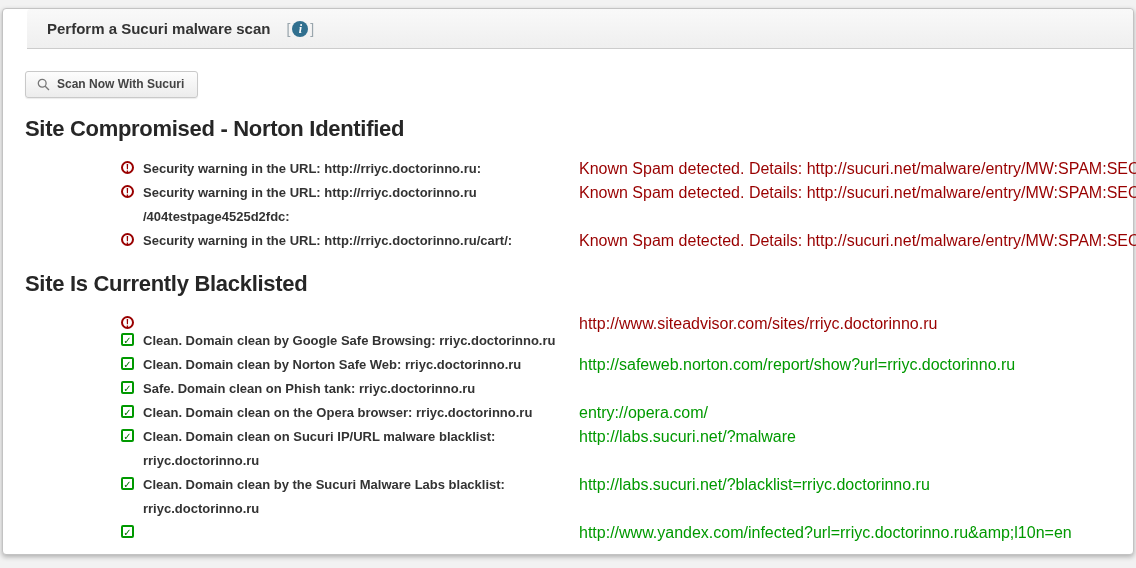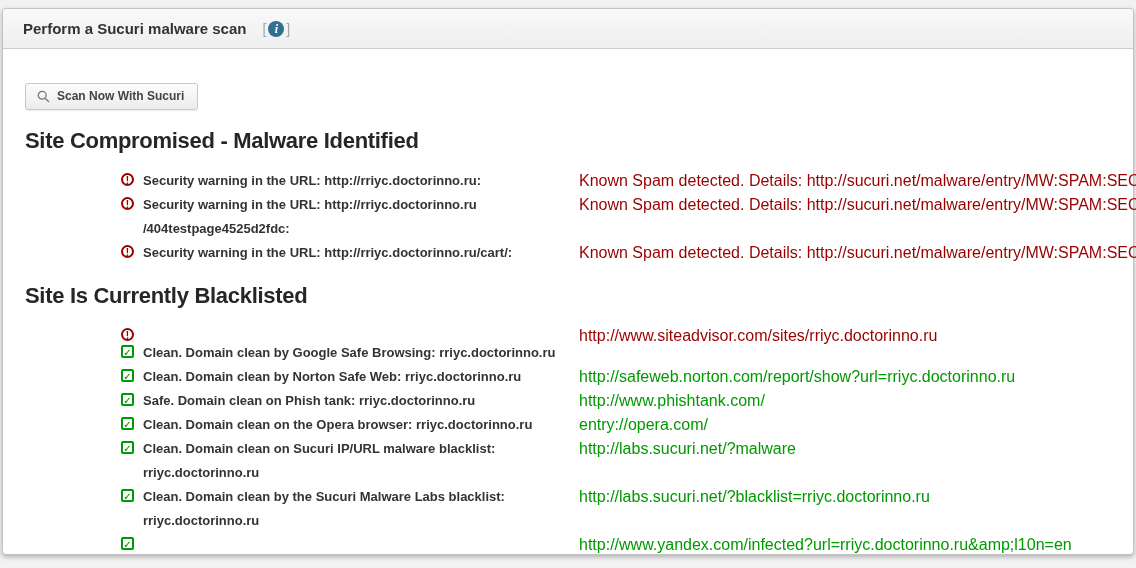--- a/index.html
+++ b/index.html
@@ -24,20 +24,21 @@
     box-shadow:0 2px 5px rgba(0,0,0,0.28);
   }
   .card-header{
     height:40px;
     background:linear-gradient(#f9f9f9,#efefef);
     border-bottom:1px solid #ccc;
     border-radius:4px 4px 0 0;
     display:flex;
     align-items:center;
     padding:0 20px;
+    margin-left:24px;
   }
   .panel-title{
     font-size:15px;
     font-weight:bold;
     color:#333;
   }
   .info-wrap{
     margin-left:16px;
     display:flex;
     align-items:center;
@@ -55,21 +56,21 @@
     background:var(--info);
     color:#fff;
     font-family:"Liberation Serif","DejaVu Serif",serif;
     font-weight:bold;
     font-style:italic;
     font-size:12px;
     line-height:16px;
     text-align:center;
   }
   .card-body{
-    padding-top:34px;
+    padding-top:22px;
   }
   .scan-btn{
     margin-left:22px;
     display:inline-flex;
     align-items:center;
     gap:7px;
     padding:5px 13px 6px 11px;
     font-family:inherit;
     font-size:12px;
     font-weight:bold;
@@ -149,21 +150,21 @@
     <button class="scan-btn">
       <span class="search-icon">
         <svg width="13" height="13" viewBox="0 0 13 13" aria-hidden="true">
           <circle cx="5.2" cy="5.2" r="3.9" fill="none" stroke="#777" stroke-width="1.3"></circle>
           <line x1="8.2" y1="8.2" x2="12" y2="12" stroke="#777" stroke-width="1.3"></line>
         </svg>
       </span>
       <span>Scan Now With Sucuri</span>
     </button>
     <div id="sections">
-        <div class="section-heading">Site Compromised - Malware Identified</div>
+        <div class="section-heading">Site Compromised - Norton Identified</div>
         <div class="rows">
           <div class="row">
             <span class="warn-icon">!</span>
             <div class="row-text">
               <div class="row-line">Security warning in the URL: http://rriyc.doctorinno.ru:</div>
             </div>
             <span class="row-link link-warning">Known Spam detected. Details: http://sucuri.net/malware/entry/MW:SPAM:SEO</span>
           </div>
           <div class="row">
             <span class="warn-icon">!</span>
@@ -198,21 +199,20 @@
             <div class="row-text">
               <div class="row-line">Clean. Domain clean by Norton Safe Web: rriyc.doctorinno.ru</div>
             </div>
             <span class="row-link link-clean">http://safeweb.norton.com/report/show?url=rriyc.doctorinno.ru</span>
           </div>
           <div class="row">
             <span class="check-icon">✓</span>
             <div class="row-text">
               <div class="row-line">Safe. Domain clean on Phish tank: rriyc.doctorinno.ru</div>
             </div>
-            <span class="row-link link-clean">http://www.phishtank.com/</span>
           </div>
           <div class="row">
             <span class="check-icon">✓</span>
             <div class="row-text">
               <div class="row-line">Clean. Domain clean on the Opera browser: rriyc.doctorinno.ru</div>
             </div>
             <span class="row-link link-clean">entry://opera.com/</span>
           </div>
           <div class="row">
             <span class="check-icon">✓</span>

